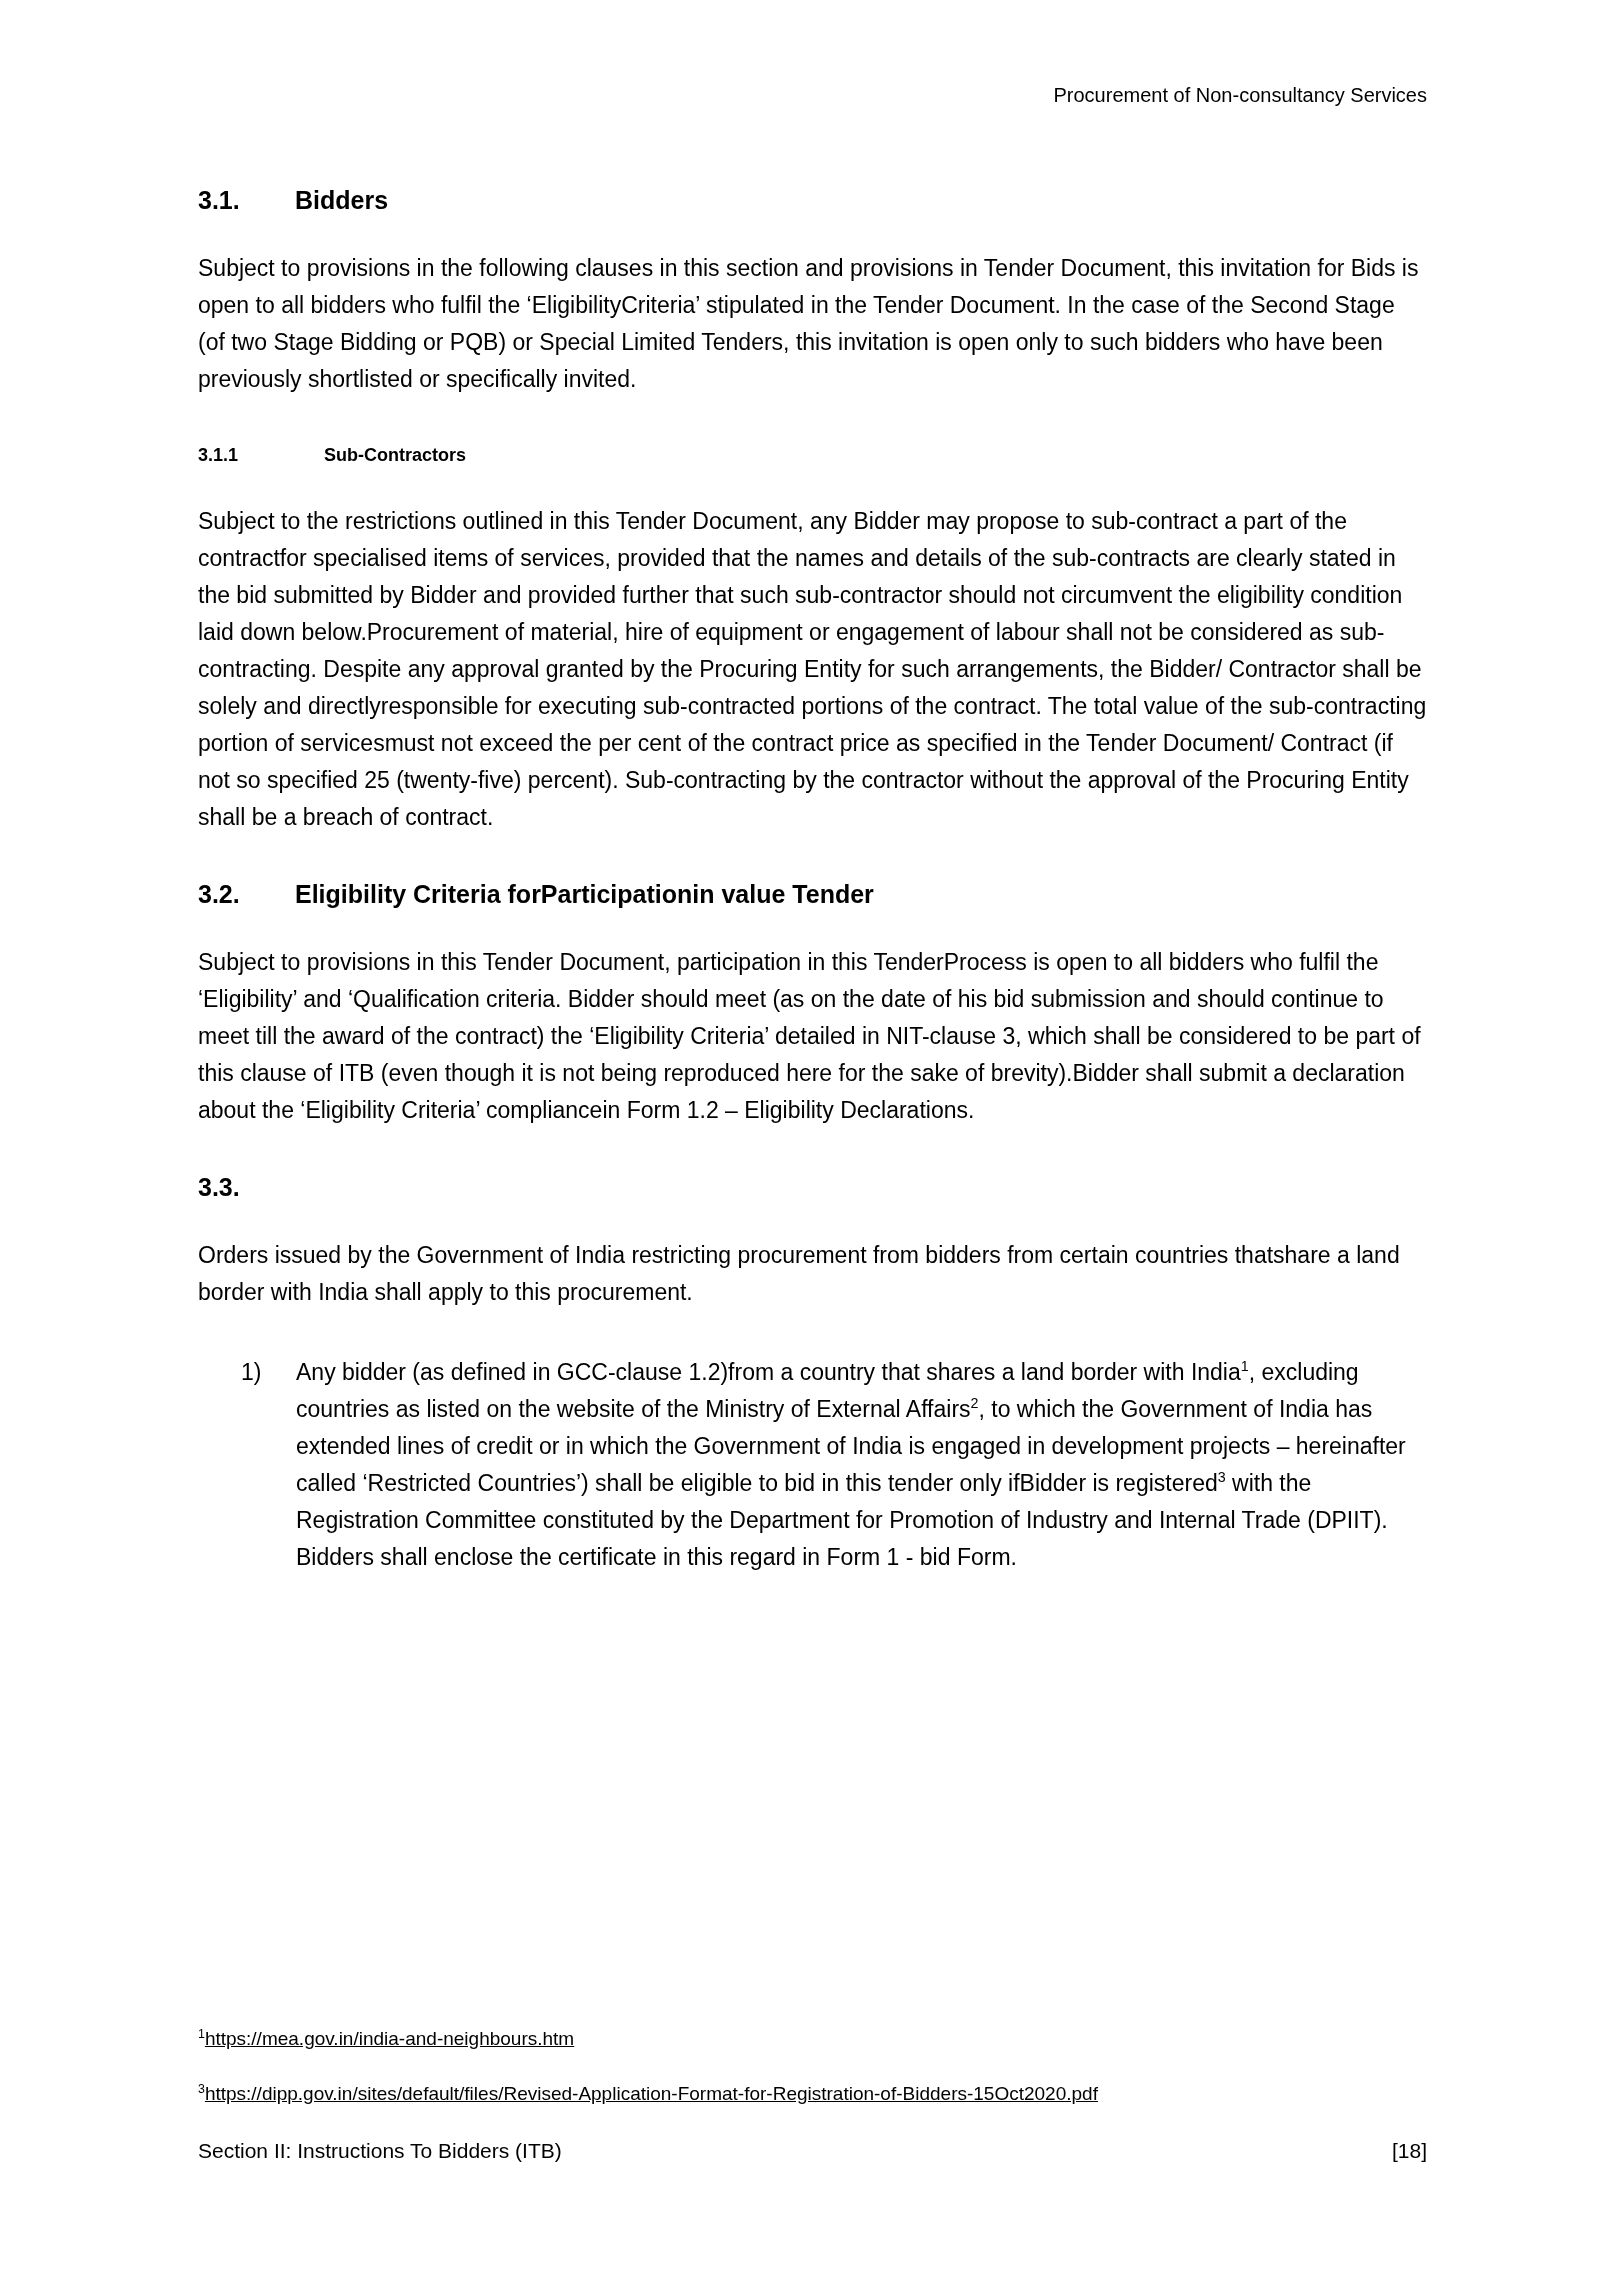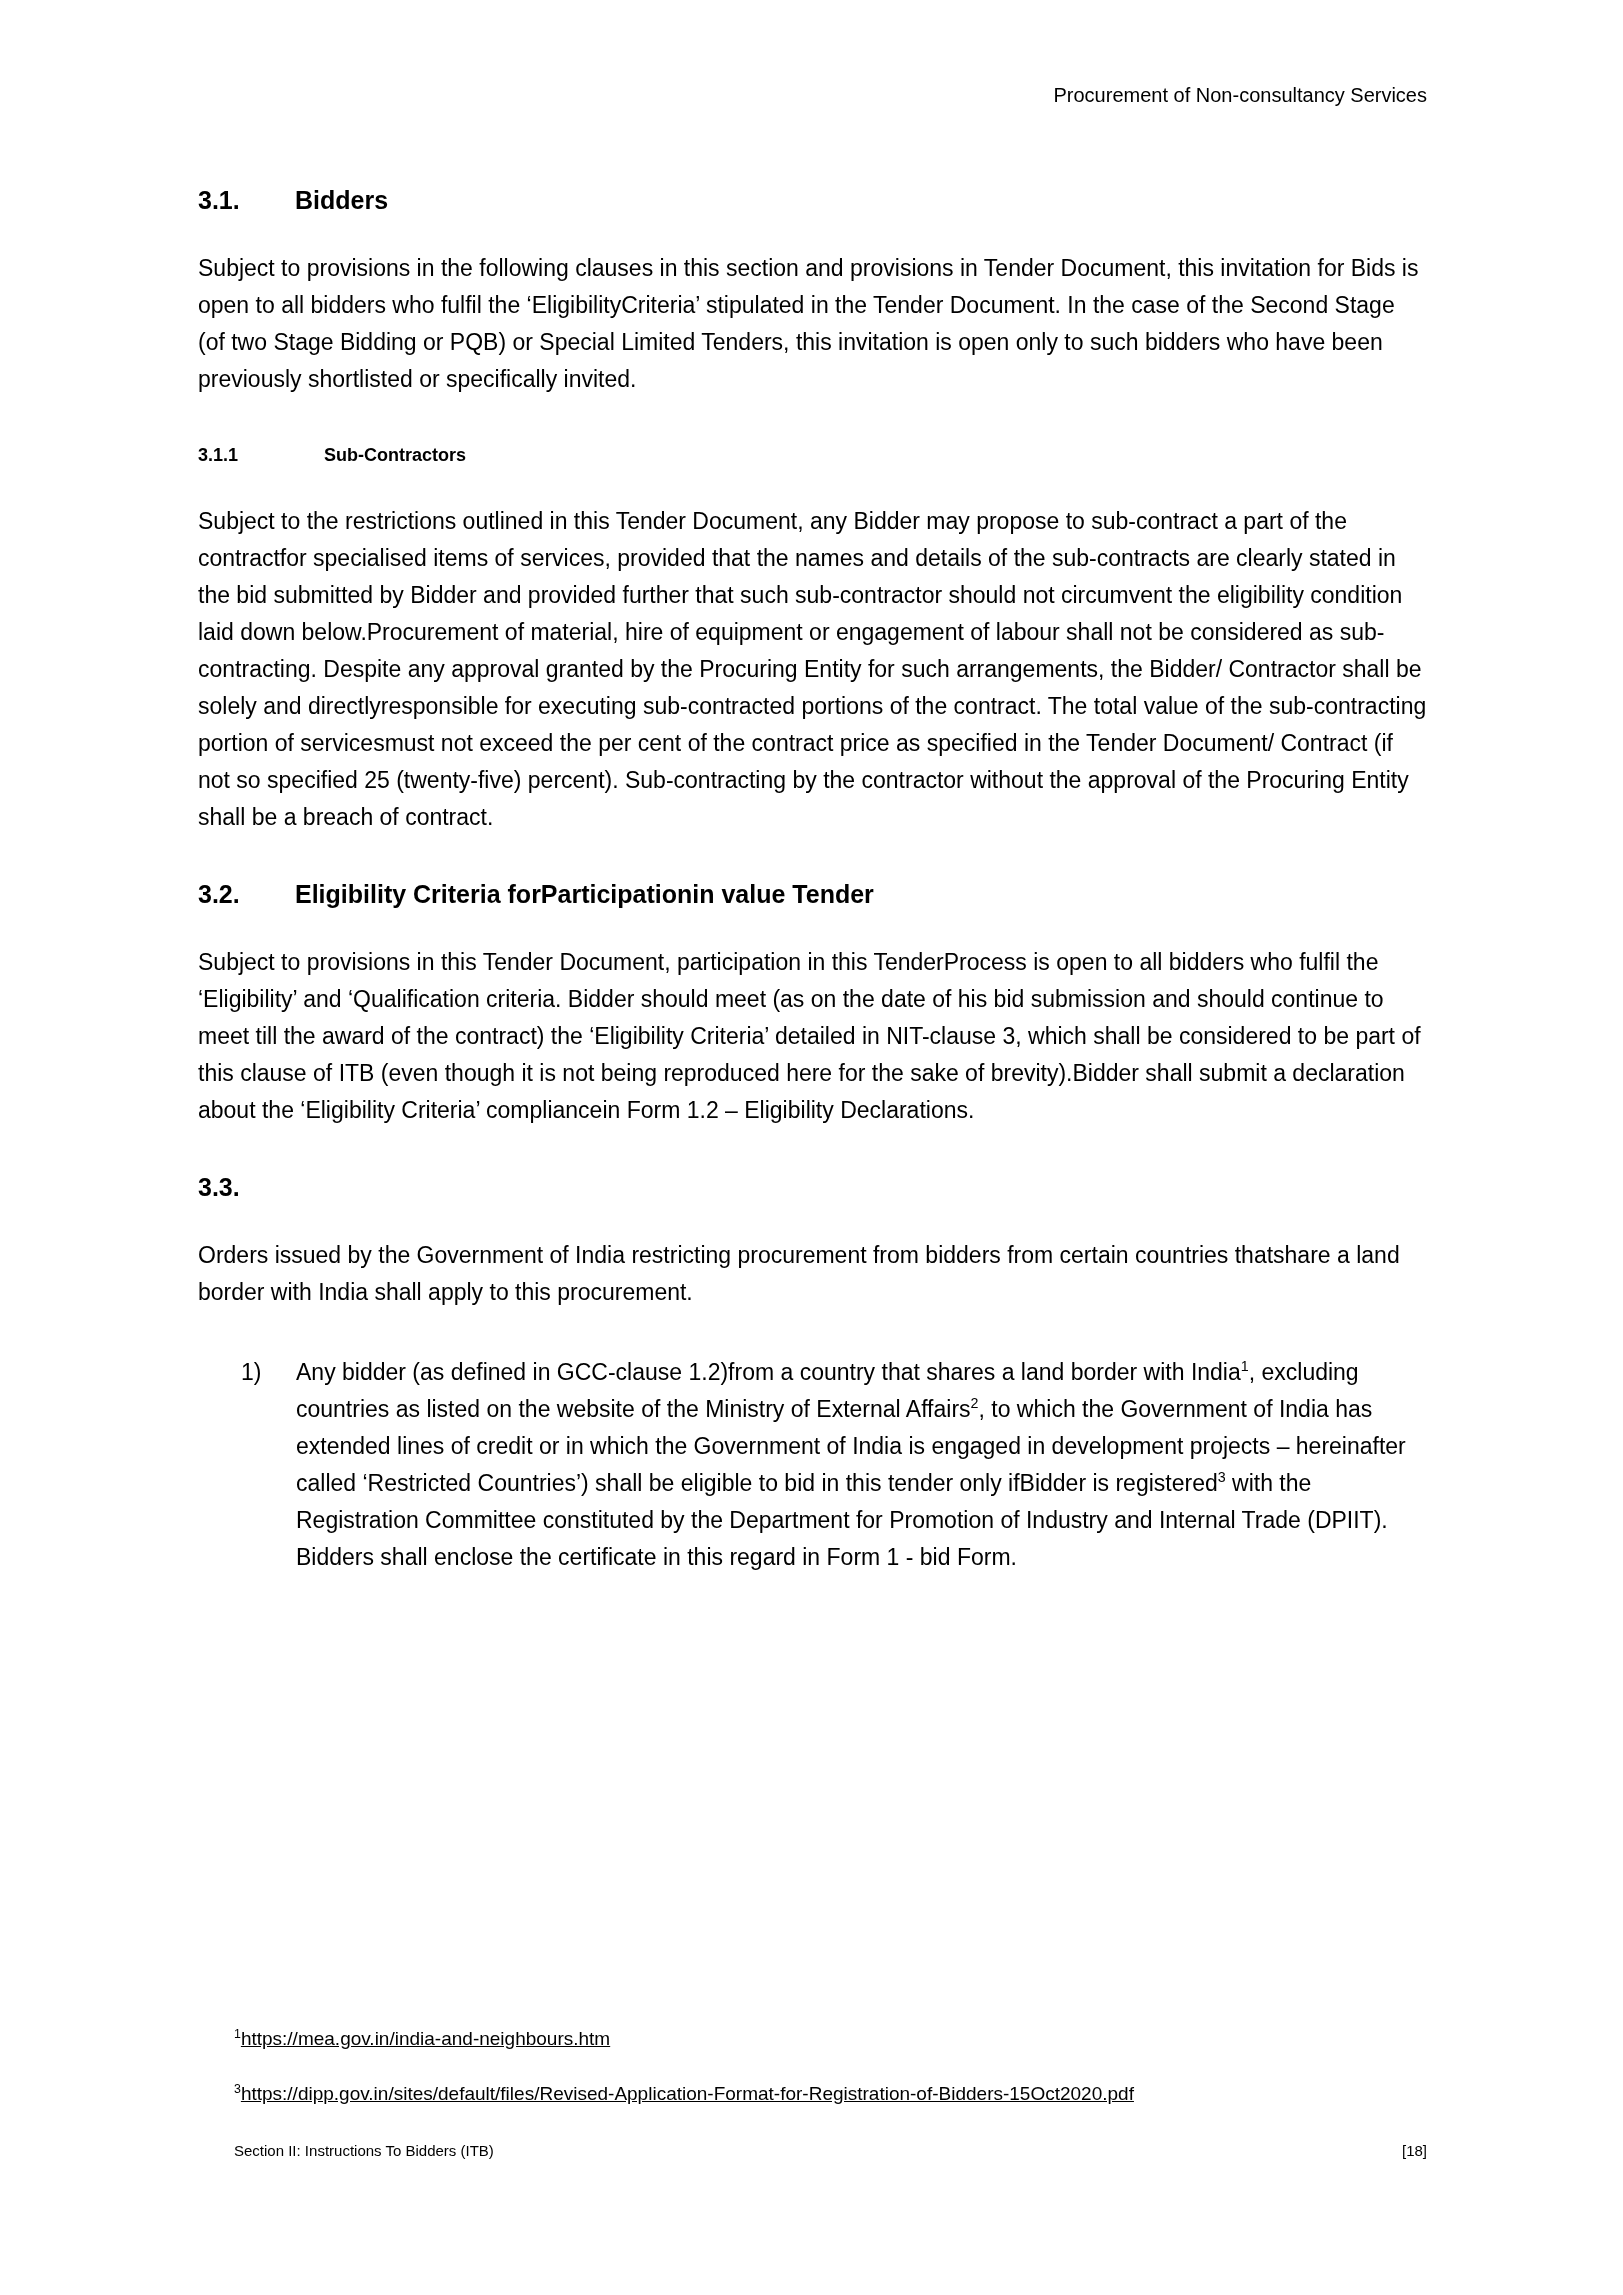--- a/index.html
+++ b/index.html
@@ -66,21 +66,20 @@
     font-size: 0.62em;
     vertical-align: super;
     line-height: 0;
   }
 
   .bottom-block {
     position: absolute;
     left: 198px;
     right: 196px;
     bottom: 130px;
-    margin-left: 36px;
   }
 
   .footnote {
     font-size: 19px;
     line-height: 25px;
     margin: 0 0 30px 0;
   }
   .footnote:last-of-type { margin-bottom: 9.2px; }
   .footnote sup.fn-mark {
     font-size: 0.65em;
@@ -89,21 +88,21 @@
   }
   .footnote a.fn-link {
     color: #000000;
     text-decoration: underline;
     cursor: pointer;
   }
 
   .doc-footer {
     display: flex;
     justify-content: space-between;
-    font-size: 15px;
+    font-size: 21px;
     line-height: 29px;
   }
 </style>
 </head>
 <body>
 
 <div class="page">
   <div class="content">
 
     <div class="doc-header">Procurement of Non-consultancy Services</div>

